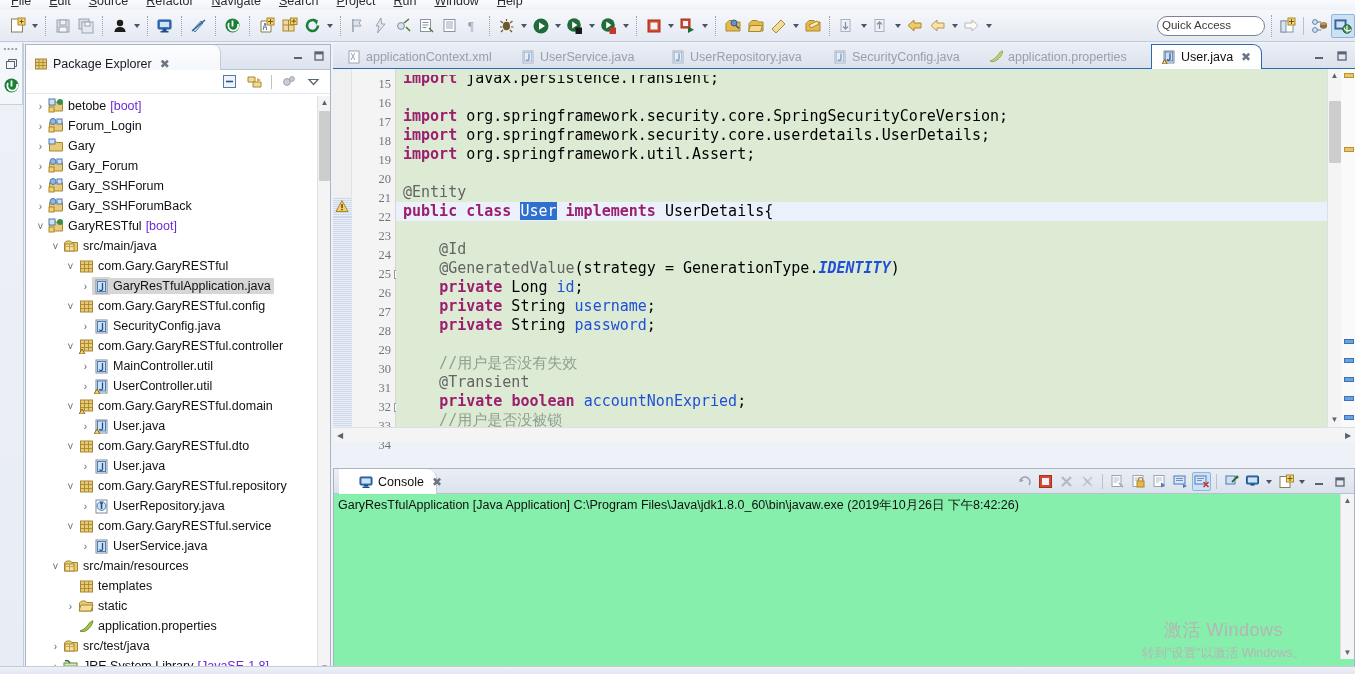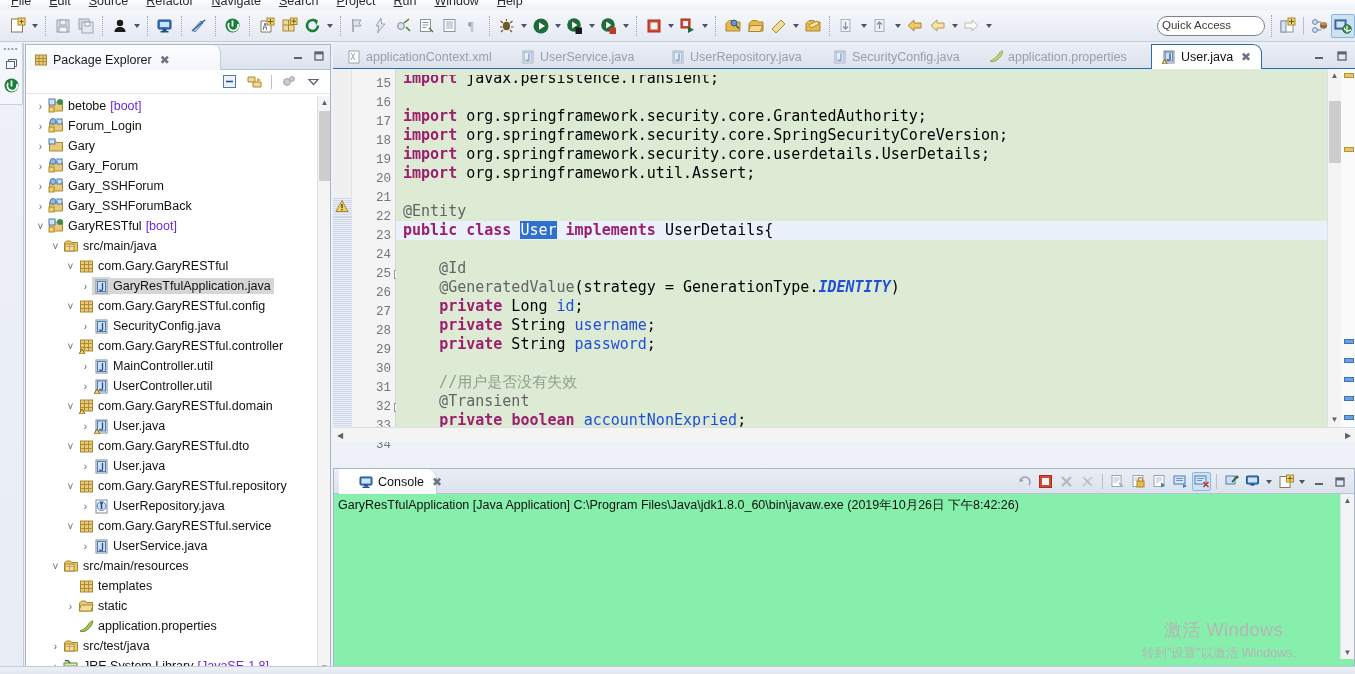--- a/index.html
+++ b/index.html
@@ -81,21 +81,21 @@
   }
   .pkg-tabrow {
     height: 25px; background: linear-gradient(#eaeef5,#dde3ee);
     position: relative; border-bottom:1px solid #b8c1d0;
   }
   .pkg-tab {
     position:absolute; left:0; top:0; height:25px;
     background: linear-gradient(#fdfdfe,#f4f7fb);
     border-right:1px solid #c3cbd8;
     border-top-right-radius:8px;
-    display:flex;align-items:center;padding:5px 7px 0 8px; gap:5px;
+    display:flex;align-items:flex-start;padding:12px 7px 0 8px; gap:5px;
     width: 195px;
   }
   .pkg-tab .tname { font-size:12.5px;color:#1a1a1a; }
   .tab-close {
     font-size:12px;color:#6d7585;margin-left:3px;font-family:"Liberation Sans",sans-serif;
   }
   .pkg-tabbtns { position:absolute; right:4px; top:4px; display:flex; gap:7px; align-items:center; }
   .minmax { width:14px;height:14px;display:flex;align-items:center;justify-content:center; }
 
   .pkg-toolrow {
@@ -159,21 +159,21 @@
     background:#fff; display:flex;
   }
   .ann-gutter {
     width:19px; background:#f0f0f0; position:relative; border-right:1px solid #e2e2e2;
   }
   .ann-stripe { position:absolute; left:0; width:19px;
     background: repeating-linear-gradient(0deg,#cfd8e8 0 1px, #e9eef7 1px 2px);
   }
   .num-gutter {
     width:44px; background:#f4f4f4; border-right:1px solid #d7d7d7;
-    font-family:Liberation Mono, monospace; font-size:12.5px; color:#6e7781;
+    font-family:Liberation Serif, serif; font-size:12.5px; color:#6e7781;
     text-align:right; padding-right:4px; position:relative;
   }
   .num-gutter .ln { height:19px; line-height:19px; position:relative; }
   .fold {
     position:absolute; right:-12px; top:5px; width:9px;height:9px;
     border:1px solid #8e97a6; background:#fff; font-size:8px; line-height:7px;
     text-align:center; color:#333;
   }
   .code-body {
     flex:1; background:#ddebd5; position:relative; overflow:hidden;
@@ -1093,21 +1093,20 @@
           <div class="ln">30</div>
           <div class="ln">31</div>
           <div class="ln">32<span class="fold">−</span></div>
           <div class="ln">33</div>
           <div class="ln">34</div>
         </div>
       <div class="code-body" id="code-body">
           <div class="code-top-cut"></div>
           <div class="cl"><span class="kw">import</span><span> javax.persistence.Transient;</span></div>
           <div class="cl"><span></span></div>
-          <div class="cl"><span class="kw">import</span><span> org.springframework.security.core.GrantedAuthority;</span></div>
           <div class="cl"><span class="kw">import</span><span> org.springframework.security.core.SpringSecurityCoreVersion;</span></div>
           <div class="cl"><span class="kw">import</span><span> org.springframework.security.core.userdetails.UserDetails;</span></div>
           <div class="cl"><span class="kw">import</span><span> org.springframework.util.Assert;</span></div>
           <div class="cl"><span></span></div>
           <div class="cl"><span class="ann">@Entity</span></div>
           <div class="cl current"><span class="kw">public</span><span> </span><span class="kw">class</span><span> </span><span class="seltok">User</span><span> </span><span class="kw">implements</span><span> UserDetails{</span></div>
           <div class="cl"><span></span></div>
           <div class="cl"><span class="ann">    @Id</span></div>
           <div class="cl"><span>    </span><span class="ann">@GeneratedValue</span><span>(strategy = GenerationType.</span><span class="italic">IDENTITY</span><span>)</span></div>
           <div class="cl"><span>    </span><span class="kw">private</span><span> Long </span><span class="fld">id</span><span>;</span></div>

